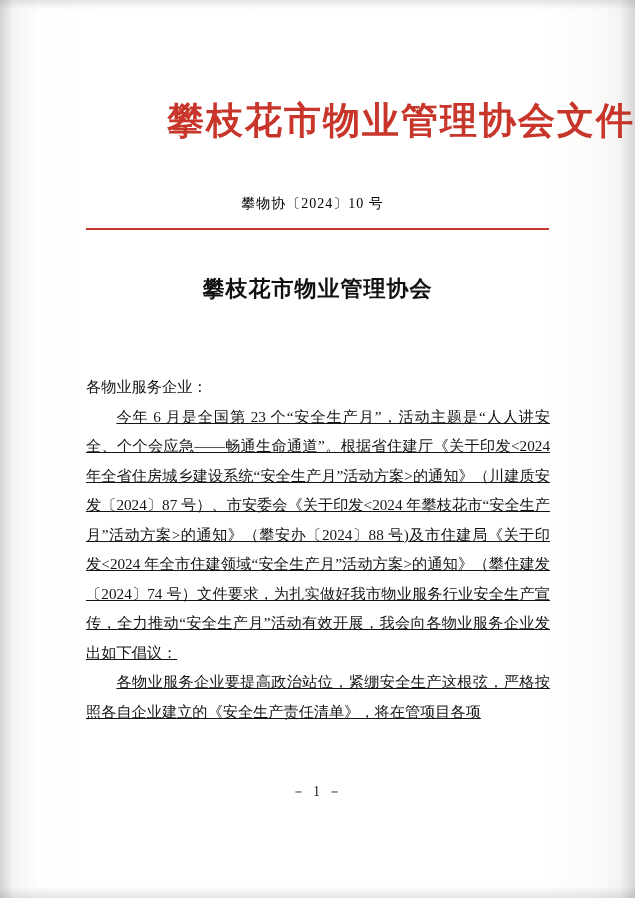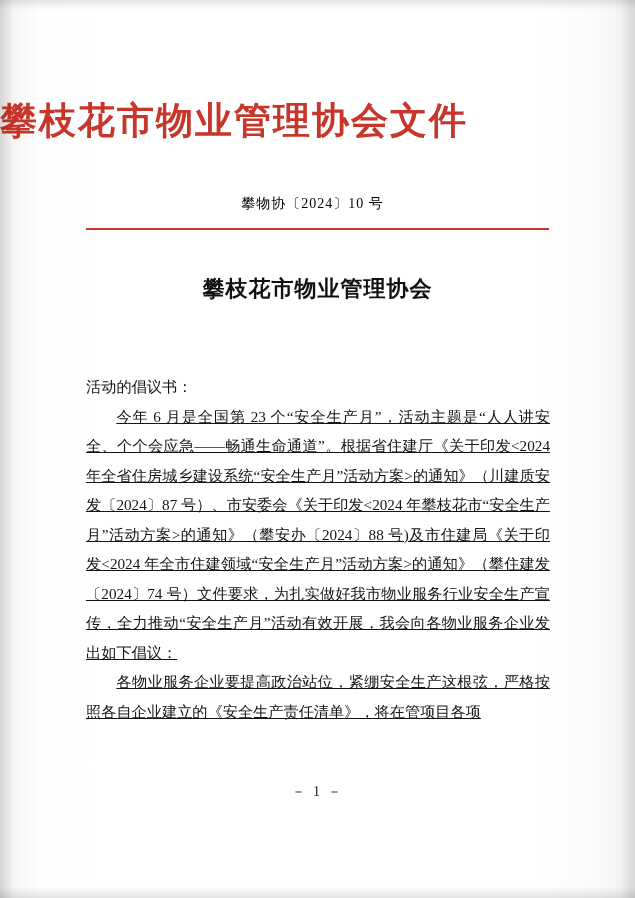--- a/index.html
+++ b/index.html
@@ -26,21 +26,21 @@
     position: absolute;
     left: 0; top: 0;
     width: 635px;
     height: 898px;
   }
   .masthead {
     position: absolute;
     top: 96px;
     left: 0;
     width: 635px;
-    text-align: left;
+    text-align: right;
     color: #c8352a;
     font-family: "Liberation Serif", "DejaVu Serif", serif;
     font-weight: bold;
     font-size: 37px;
     letter-spacing: 2px;
     white-space: nowrap;
   }
   .docnum {
     position: absolute;
     top: 195px;
@@ -138,21 +138,21 @@
 
     <div class="docnum">攀物协〔2024〕10 号</div>
 
     <div class="redline"></div>
 
     <div class="title-block">
       <div>攀枝花市物业管理协会</div>
     </div>
 
     <div class="content">
-      <p>活动的倡议书：</p>
+      <p>各物业服务企业：</p>
       <p class="p-indent">今年 6 月是全国第 23 个“安全生产月”，活动主题是“人人讲安全、个个会应急——畅通生命通道”。根据省住建厅《关于印发&lt;2024 年全省住房城乡建设系统“安全生产月”活动方案&gt;的通知》（川建质安发〔2024〕87 号）、市安委会《关于印发&lt;2024 年攀枝花市“安全生产月”活动方案&gt;的通知》（攀安办〔2024〕88 号)及市住建局《关于印发&lt;2024 年全市住建领域“安全生产月”活动方案&gt;的通知》（攀住建发〔2024〕74 号）文件要求，为扎实做好我市物业服务行业安全生产宣传，全力推动“安全生产月”活动有效开展，我会向各物业服务企业发出如下倡议：</p>
       <p class="p-indent">各物业服务企业要提高政治站位，紧绷安全生产这根弦，严格按照各自企业建立的《安全生产责任清单》，将在管项目各项</p>
     </div>
 
     <div class="pagenum">－ 1 －</div>
   </div>
 
   <div class="edge-shadow-left"></div>
   <div class="edge-shadow-right"></div>
   <div class="edge-shadow-top"></div>

